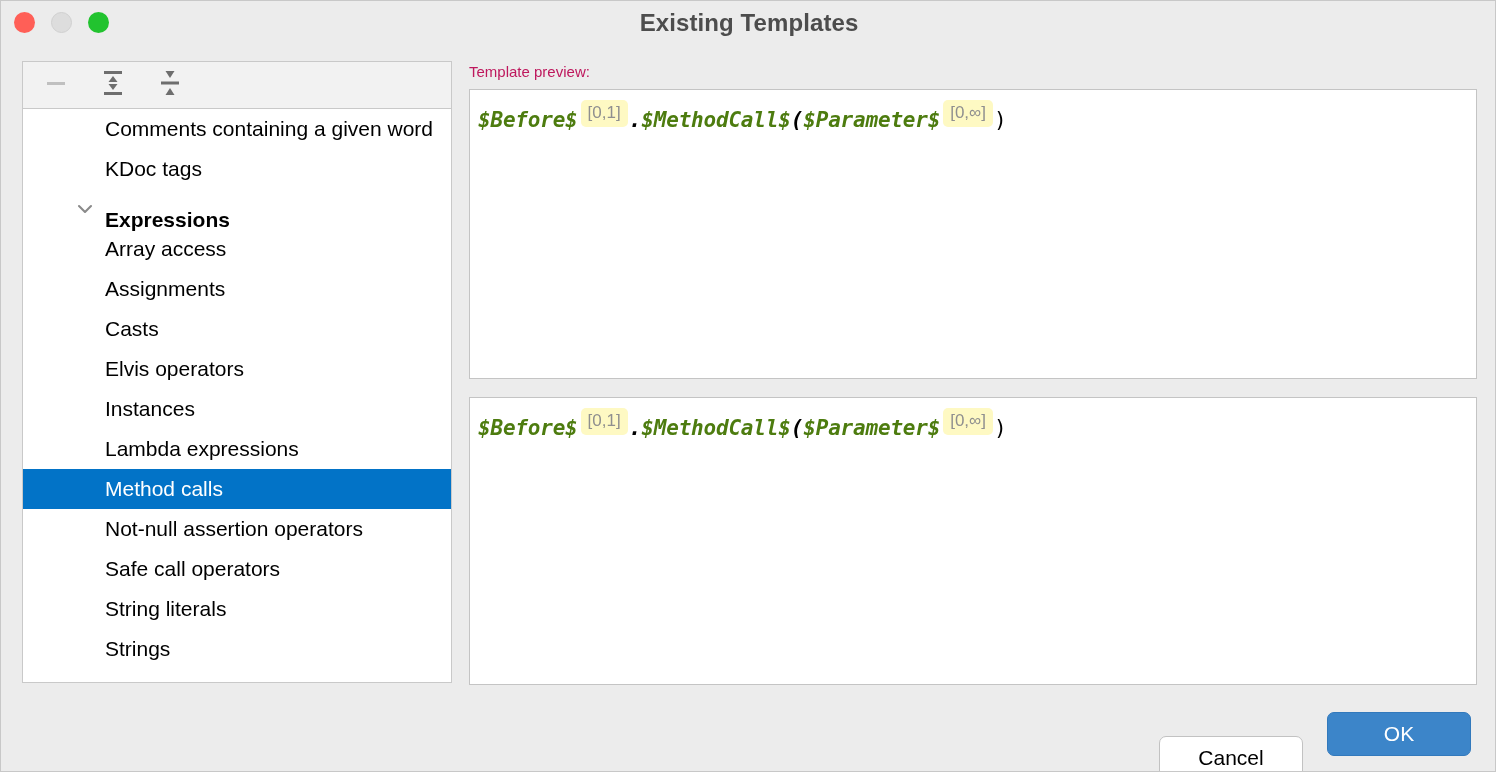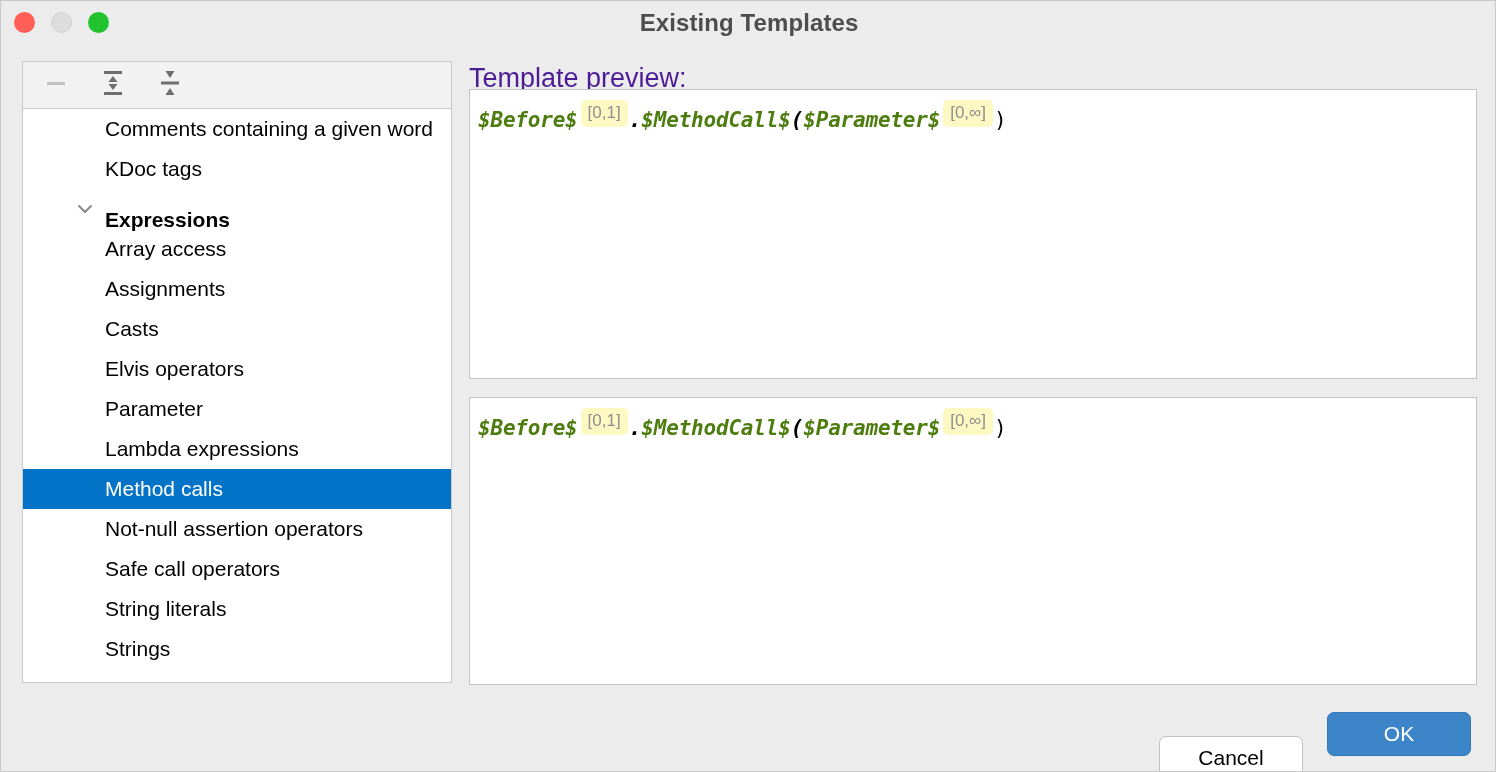--- a/index.html
+++ b/index.html
@@ -97,21 +97,21 @@
   .tree-row.group .label { font-weight: bold; margin-top: 21px; }
   .tree-row.leaf .label { margin-left: 80px; }
   .tree-row.selected {
     background: #0273c7;
     color: #ffffff;
   }
 
   
   .preview-label {
     position: absolute; left: 468px; top: 62px;
-    font-size: 27px; color: #4c1d95;
+    font-size: 15px; color: #be185d;
     user-select: none;
   }
   .preview-box {
     position: absolute;
     left: 468px;
     width: 1008px;
     background: #ffffff;
     border: 1px solid #c4c4c4;
     overflow: hidden;
   }
@@ -243,21 +243,21 @@
         <div class="tree-row leaf">
           <span class="label">Assignments</span>
         </div>
         <div class="tree-row leaf">
           <span class="label">Casts</span>
         </div>
         <div class="tree-row leaf">
           <span class="label">Elvis operators</span>
         </div>
         <div class="tree-row leaf">
-          <span class="label">Parameter</span>
+          <span class="label">Instances</span>
         </div>
         <div class="tree-row leaf">
           <span class="label">Lambda expressions</span>
         </div>
         <div class="tree-row leaf selected">
           <span class="label">Method calls</span>
         </div>
         <div class="tree-row leaf">
           <span class="label">Not-null assertion operators</span>
         </div>

